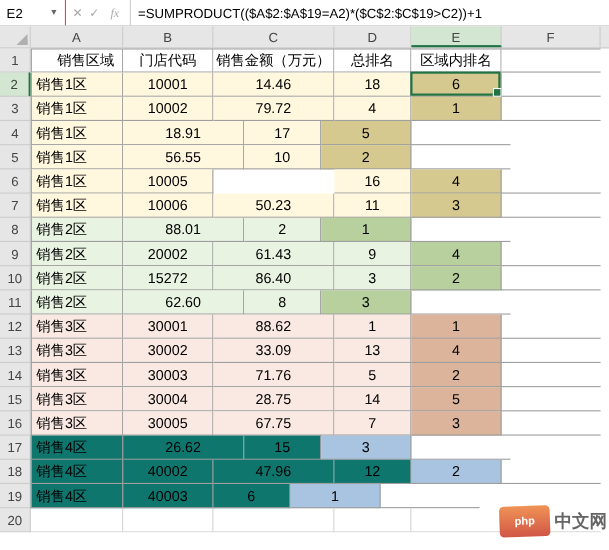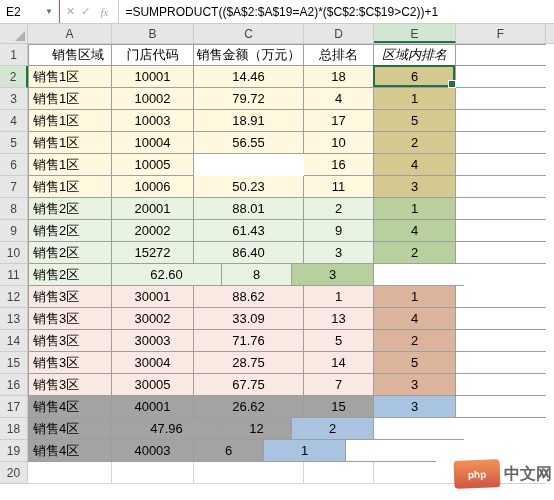--- a/index.html
+++ b/index.html
@@ -32,21 +32,21 @@
 .header-row .cell { background: #fff; color: #000; font-weight: normal; border-top: 1px solid #9e9e9e; }
 .header-row .cell:first-child { border-left: 1px solid #9e9e9e; padding-left: 20px; }
 .row .cell:first-child { border-left: 1px solid #9e9e9e; }
 
 .c-yellow { background: #fff8df; }
 .c-yellow-d { background: #d6c98f; }
 .c-green  { background: #e8f3e2; }
 .c-green-d{ background: #b8cf9e; }
 .c-pink   { background: #f9e9e2; }
 .c-pink-d { background: #dbb49b; }
-.c-blue   { background: #a3a3a3; }
+.c-blue   { background: #0f766e; }
 .c-blue-d { background: #a9c4e0; }
 
 .sel-box { position: absolute; border: 2px solid #217346; pointer-events: none; }
 .sel-box::after { content: ""; position: absolute; right: -3px; bottom: -3px; width: 6px; height: 6px; background: #217346; border: 1px solid #fff; }
 
 .col-F { border-right: none !important; }
 
 .wm { position: fixed; right: 2px; bottom: 12px; display: flex; align-items: center; gap: 4px; opacity: 0.9; pointer-events: none; }
 .wm .logo { width: 46px; height: 28px; background: linear-gradient(#e84,#c43); border-radius: 4px; color: #fff; display: flex; align-items: center; justify-content: center; font-size: 10px; font-weight: bold; transform: rotate(-2deg); }
 .wm .txt { font-size: 16px; color: #555; font-weight: bold; }
@@ -99,50 +99,48 @@
         <div class="row-h">18</div>
         <div class="row-h">19</div>
         <div class="row-h">20</div>
       </div>
     <div class="cells" id="cells">
       <div class="row header-row">
           <div class="cell" style="width: 84px;">销售区域</div>
           <div class="cell" style="width: 82px;">门店代码</div>
           <div class="cell" style="width: 110px;">销售金额（万元）</div>
           <div class="cell" style="width: 70px; text-align: right;">总排名</div>
-          <div class="cell" style="width: 82px; font-style: italic;">区域内排名</div>
+          <div class="cell" style="width: 82px;">区域内排名</div>
           <div class="cell col-F" style="width: 90px;"></div>
         </div>
         <div class="row">
           <div class="cell c-yellow" style="width: 84px; justify-content: flex-start;">销售1区</div>
           <div class="cell c-yellow" style="width: 82px;">10001</div>
           <div class="cell c-yellow" style="width: 110px;">14.46</div>
           <div class="cell c-yellow" style="width: 70px;">18</div>
           <div class="cell c-yellow-d" style="width: 82px;">6</div>
           <div class="cell col-F" style="width: 90px;"></div>
         </div>
         <div class="row">
           <div class="cell c-yellow" style="width: 84px; justify-content: flex-start;">销售1区</div>
           <div class="cell c-yellow" style="width: 82px;">10002</div>
           <div class="cell c-yellow" style="width: 110px;">79.72</div>
           <div class="cell c-yellow" style="width: 70px;">4</div>
           <div class="cell c-yellow-d" style="width: 82px;">1</div>
           <div class="cell col-F" style="width: 90px;"></div>
         </div>
         <div class="row">
           <div class="cell c-yellow" style="width: 84px; justify-content: flex-start;">销售1区</div>
-          <div class="cell c-yellow" style="width: 82px;">10003</div>
           <div class="cell c-yellow" style="width: 110px;">18.91</div>
           <div class="cell c-yellow" style="width: 70px;">17</div>
           <div class="cell c-yellow-d" style="width: 82px;">5</div>
           <div class="cell col-F" style="width: 90px;"></div>
         </div>
         <div class="row">
           <div class="cell c-yellow" style="width: 84px; justify-content: flex-start;">销售1区</div>
-          <div class="cell c-yellow" style="width: 82px;">10004</div>
           <div class="cell c-yellow" style="width: 110px;">56.55</div>
           <div class="cell c-yellow" style="width: 70px;">10</div>
           <div class="cell c-yellow-d" style="width: 82px;">2</div>
           <div class="cell col-F" style="width: 90px;"></div>
         </div>
         <div class="row">
           <div class="cell c-yellow" style="width: 84px; justify-content: flex-start;">销售1区</div>
           <div class="cell c-yellow" style="width: 82px;">10005</div>
           <div class="cell c-yellow" style="width: 110px; margin-top: 34px;">22.45</div>
           <div class="cell c-yellow" style="width: 70px;">16</div>
@@ -152,21 +150,20 @@
         <div class="row">
           <div class="cell c-yellow" style="width: 84px; justify-content: flex-start;">销售1区</div>
           <div class="cell c-yellow" style="width: 82px;">10006</div>
           <div class="cell c-yellow" style="width: 110px;">50.23</div>
           <div class="cell c-yellow" style="width: 70px;">11</div>
           <div class="cell c-yellow-d" style="width: 82px;">3</div>
           <div class="cell col-F" style="width: 90px;"></div>
         </div>
         <div class="row">
           <div class="cell c-green" style="width: 84px; justify-content: flex-start;">销售2区</div>
-          <div class="cell c-green" style="width: 82px;">20001</div>
           <div class="cell c-green" style="width: 110px;">88.01</div>
           <div class="cell c-green" style="width: 70px;">2</div>
           <div class="cell c-green-d" style="width: 82px;">1</div>
           <div class="cell col-F" style="width: 90px;"></div>
         </div>
         <div class="row">
           <div class="cell c-green" style="width: 84px; justify-content: flex-start;">销售2区</div>
           <div class="cell c-green" style="width: 82px;">20002</div>
           <div class="cell c-green" style="width: 110px;">61.43</div>
           <div class="cell c-green" style="width: 70px;">9</div>
@@ -223,28 +220,28 @@
         <div class="row">
           <div class="cell c-pink" style="width: 84px; justify-content: flex-start;">销售3区</div>
           <div class="cell c-pink" style="width: 82px;">30005</div>
           <div class="cell c-pink" style="width: 110px;">67.75</div>
           <div class="cell c-pink" style="width: 70px;">7</div>
           <div class="cell c-pink-d" style="width: 82px;">3</div>
           <div class="cell col-F" style="width: 90px;"></div>
         </div>
         <div class="row">
           <div class="cell c-blue" style="width: 84px; justify-content: flex-start;">销售4区</div>
-          <div class="cell c-blue" style="width: 82px;">40001</div>
           <div class="cell c-blue" style="width: 110px;">26.62</div>
           <div class="cell c-blue" style="width: 70px;">15</div>
           <div class="cell c-blue-d" style="width: 82px;">3</div>
           <div class="cell col-F" style="width: 90px;"></div>
         </div>
         <div class="row">
           <div class="cell c-blue" style="width: 84px; justify-content: flex-start;">销售4区</div>
+          <div class="cell c-blue" style="width: 82px;">40002</div>
           <div class="cell c-blue" style="width: 110px; text-align: right;">47.96</div>
           <div class="cell c-blue" style="width: 70px;">12</div>
           <div class="cell c-blue-d" style="width: 82px;">2</div>
           <div class="cell col-F" style="width: 90px;"></div>
         </div>
         <div class="row">
           <div class="cell c-blue" style="width: 84px; justify-content: flex-start;">销售4区</div>
           <div class="cell c-blue" style="width: 82px;">40003</div>
           <div class="cell c-blue" style="width: 70px;">6</div>
           <div class="cell c-blue-d" style="width: 82px;">1</div>

